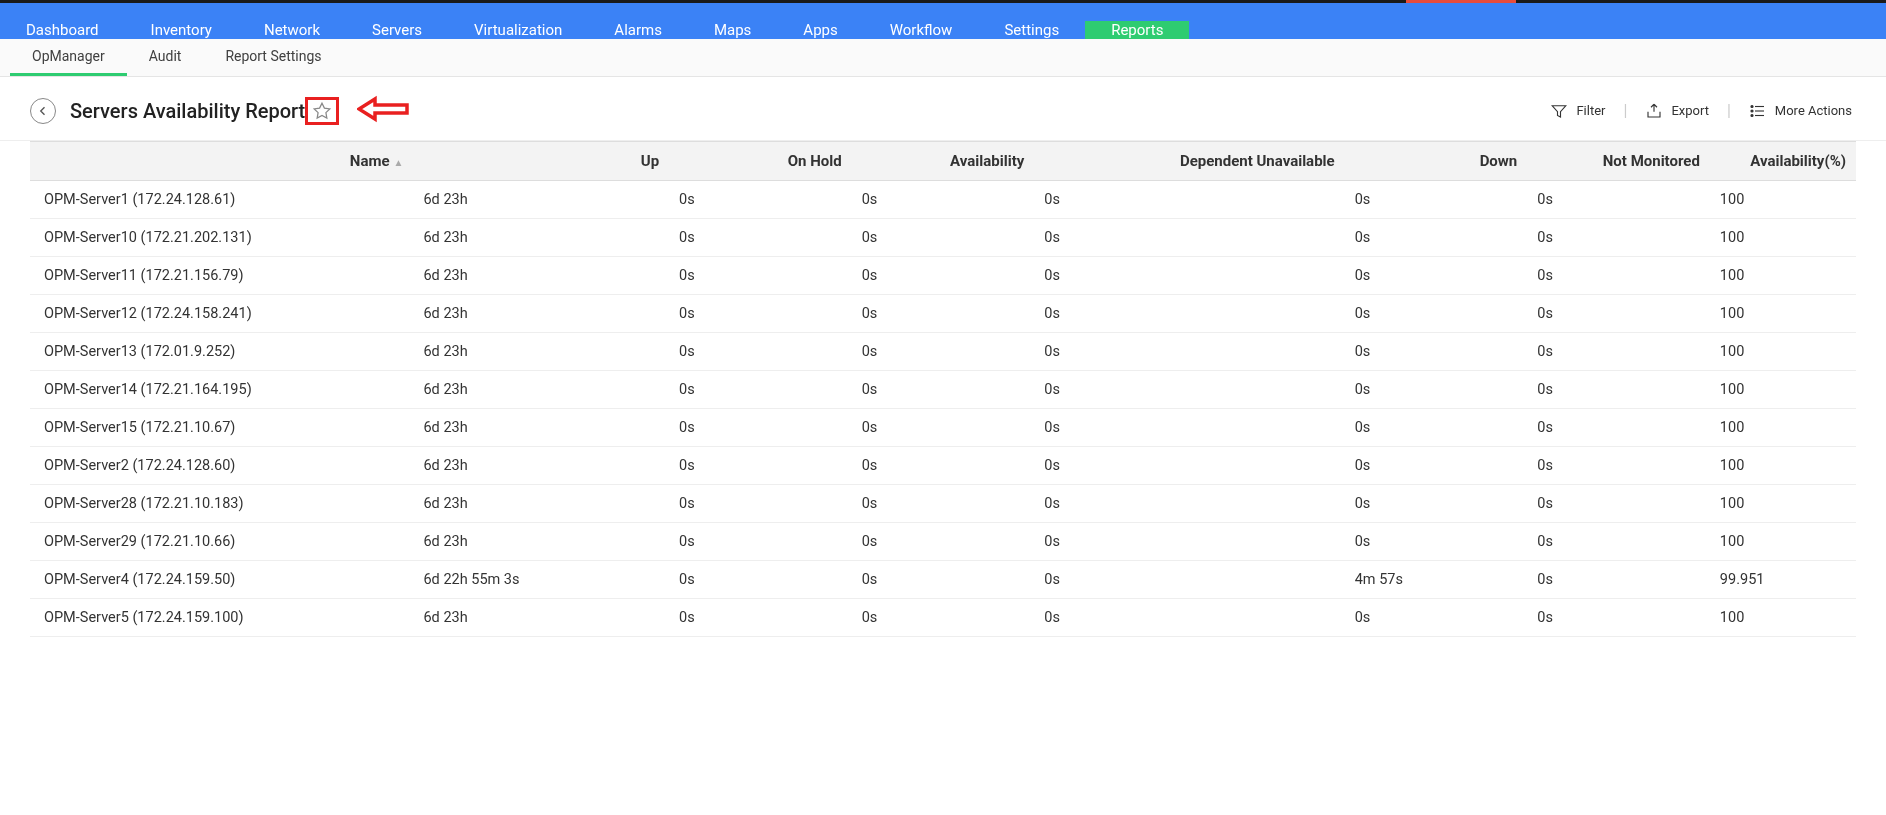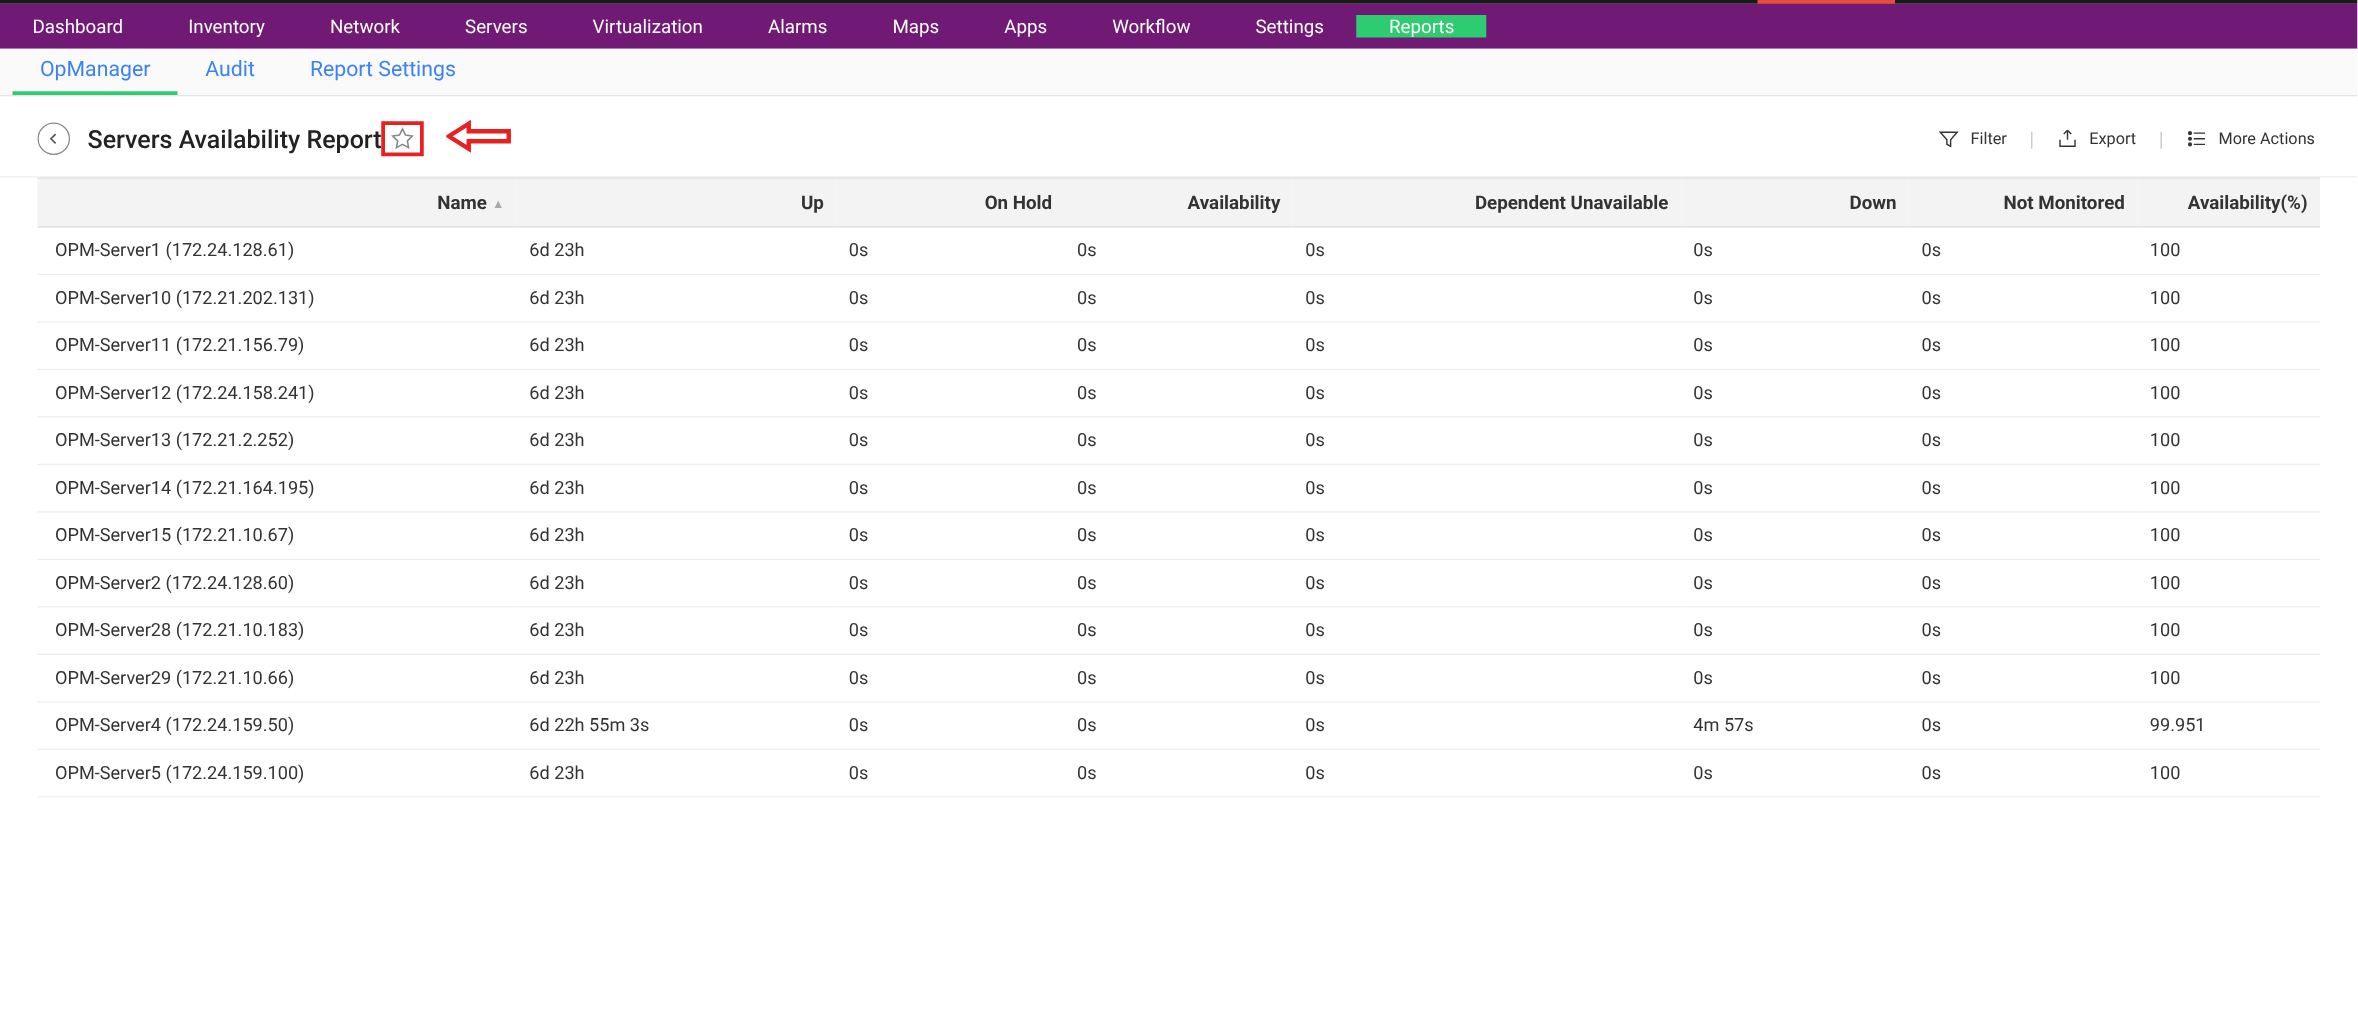--- a/index.html
+++ b/index.html
@@ -20,24 +20,24 @@
     content: "";
     position: absolute;
     right: 370px;
     top: 0;
     width: 110px;
     height: 3px;
     background: #e74c3c;
   }
   
   .main-nav {
-    background: #701a75;
+    background: #3b82f6;
     display: flex;
     height: 36px;
-    align-items: center;
+    align-items: flex-end;
   }
   .main-nav .nav-item {
     color: #fff;
     font-size: 15px;
     padding: 0 26px;
     display: flex;
     align-items: center;
     cursor: pointer;
     white-space: nowrap;
   }
@@ -48,26 +48,26 @@
   
   .sub-nav {
     background: #fafafa;
     border-bottom: 1px solid #e5e5e5;
     display: flex;
     height: 38px;
     align-items: stretch;
     padding-left: 10px;
   }
   .sub-nav .sub-item {
-    color: #3b82f6;
+    color: #404040;
     padding: 0 22px;
     display: flex;
     align-items: center;
     cursor: pointer;
-    font-size: 17px;
+    font-size: 14px;
     border-bottom: 3px solid transparent;
   }
   .sub-nav .sub-item.active {
     border-bottom-color: #2ecc71;
   }
   
   .title-row {
     display: flex;
     align-items: center;
     padding: 18px 30px 14px 30px;
@@ -277,21 +277,21 @@
           <td>OPM-Server12 (172.24.158.241)</td>
           <td>6d 23h</td>
           <td>0s</td>
           <td>0s</td>
           <td>0s</td>
           <td>0s</td>
           <td>0s</td>
           <td>100</td>
         </tr>
         <tr>
-          <td>OPM-Server13 (172.21.2.252)</td>
+          <td>OPM-Server13 (172.01.9.252)</td>
           <td>6d 23h</td>
           <td>0s</td>
           <td>0s</td>
           <td>0s</td>
           <td>0s</td>
           <td>0s</td>
           <td>100</td>
         </tr>
         <tr>
           <td>OPM-Server14 (172.21.164.195)</td>

